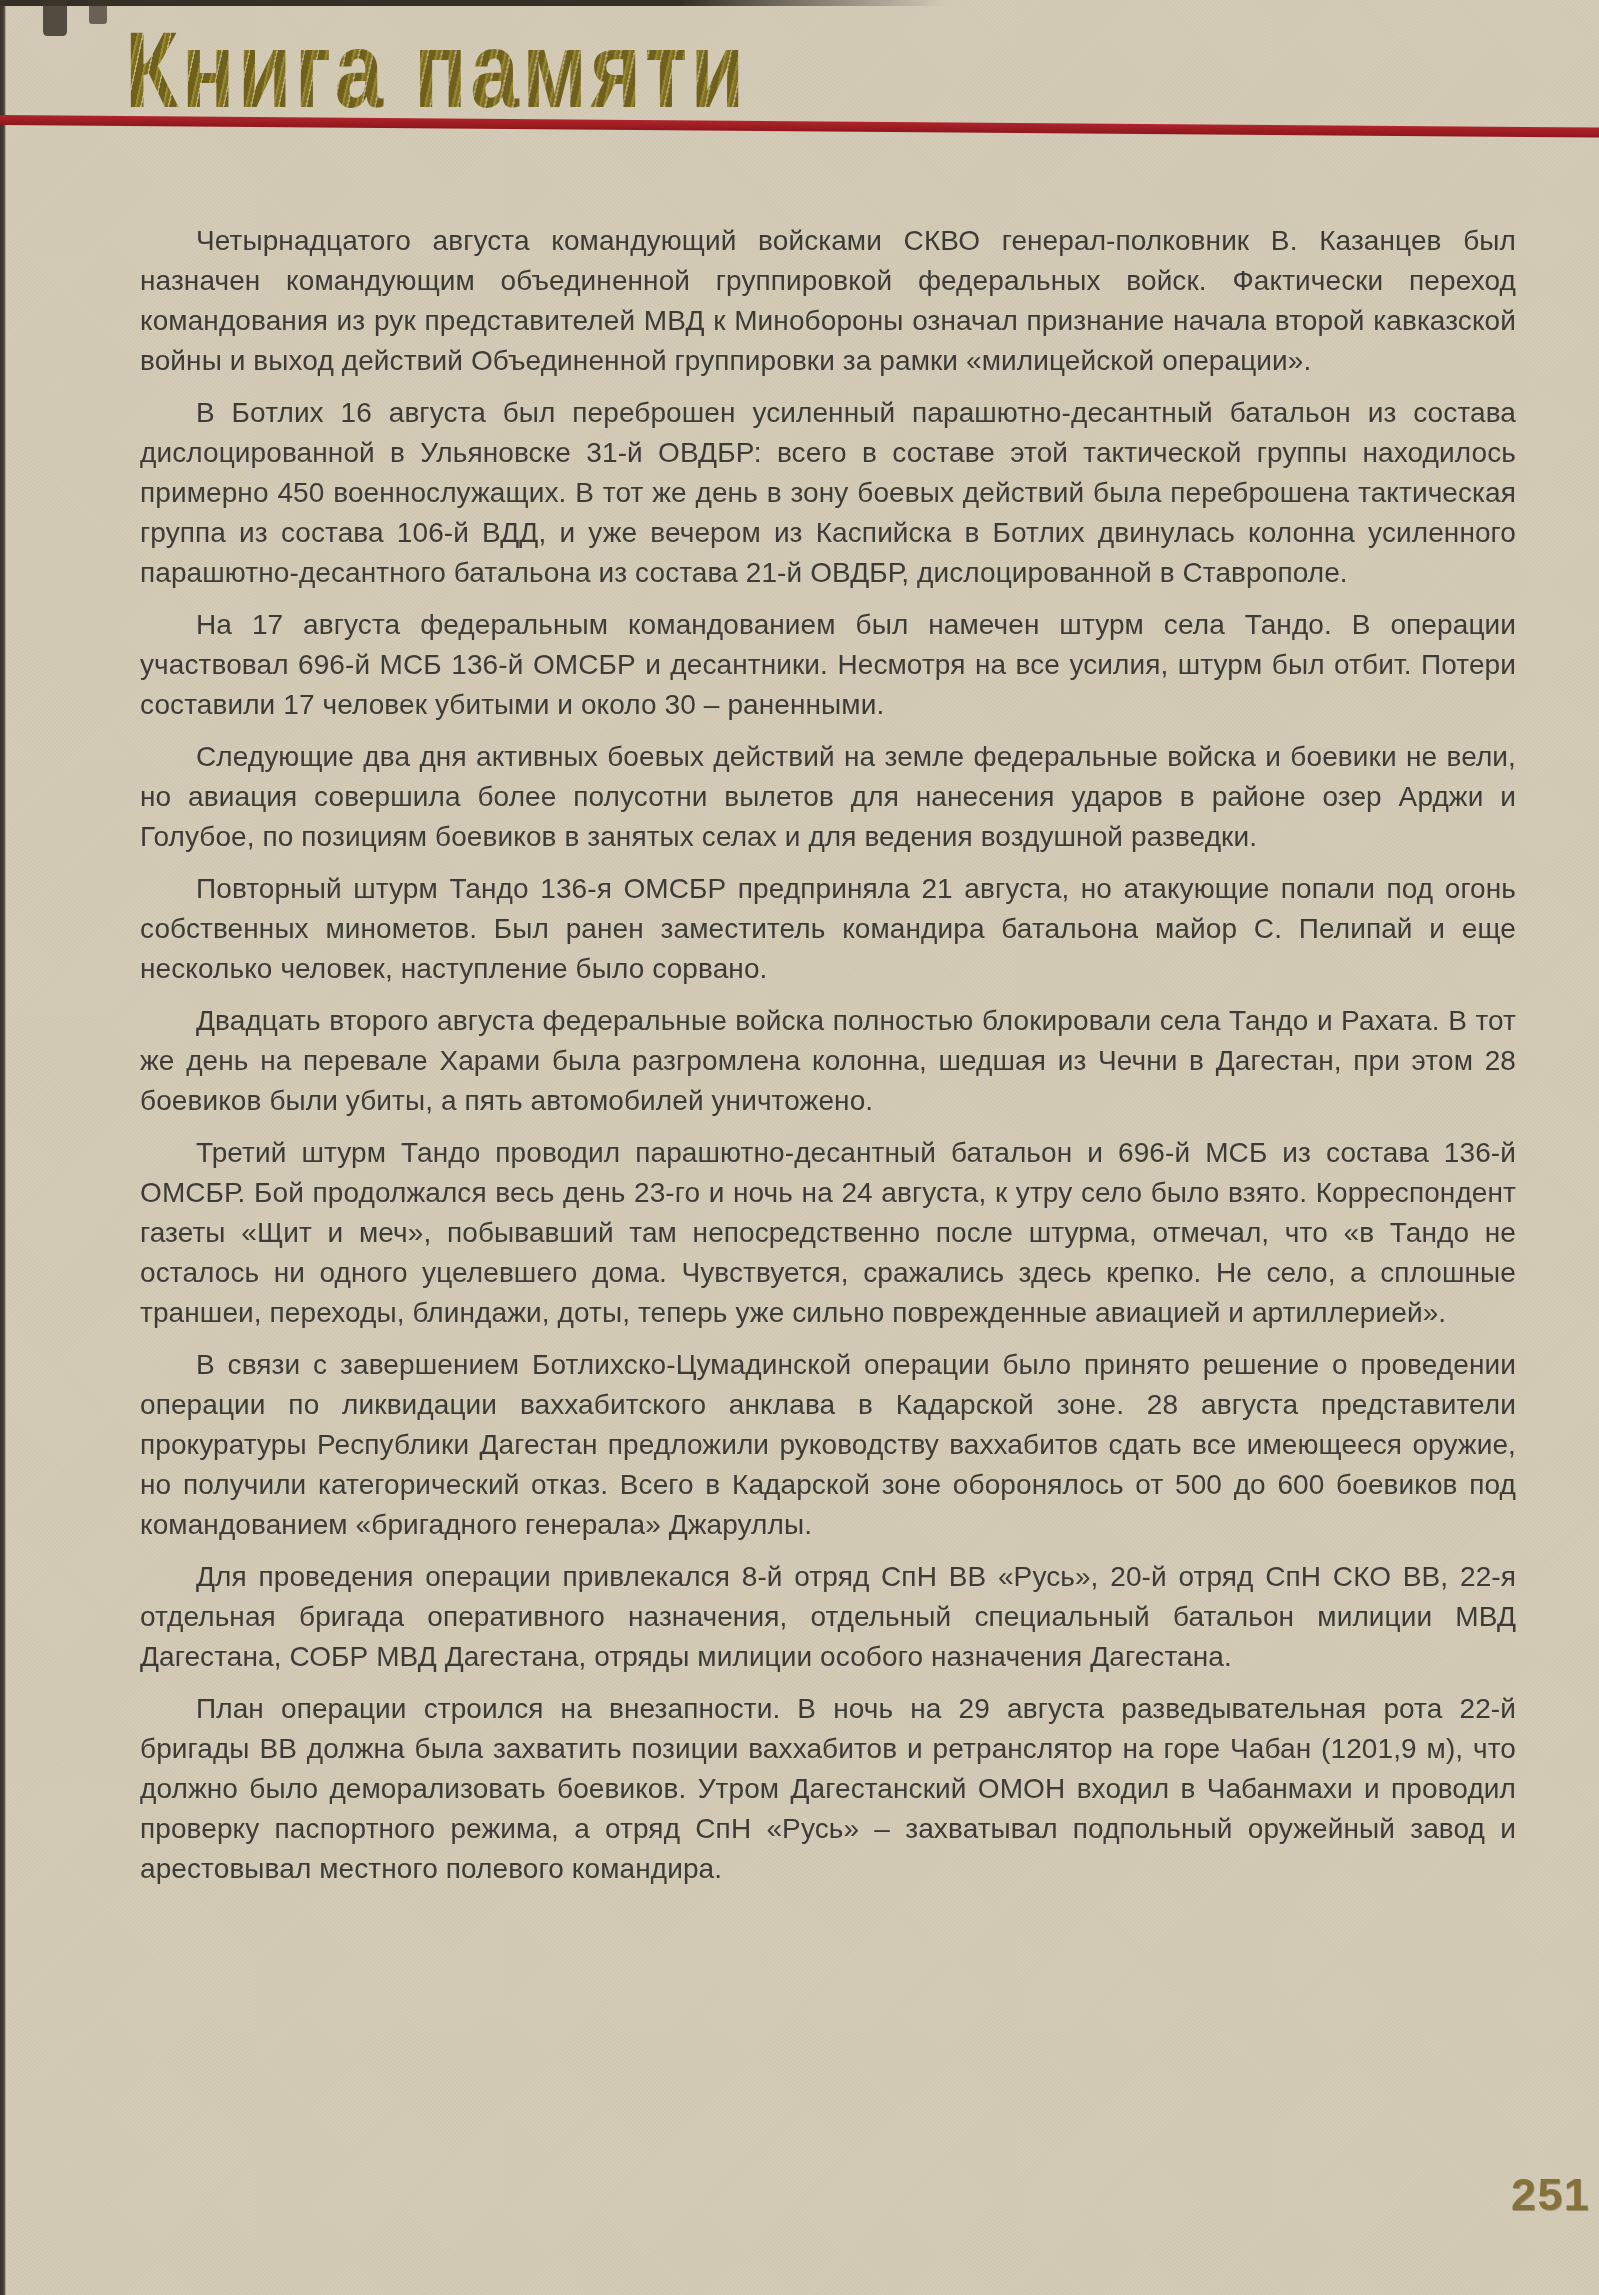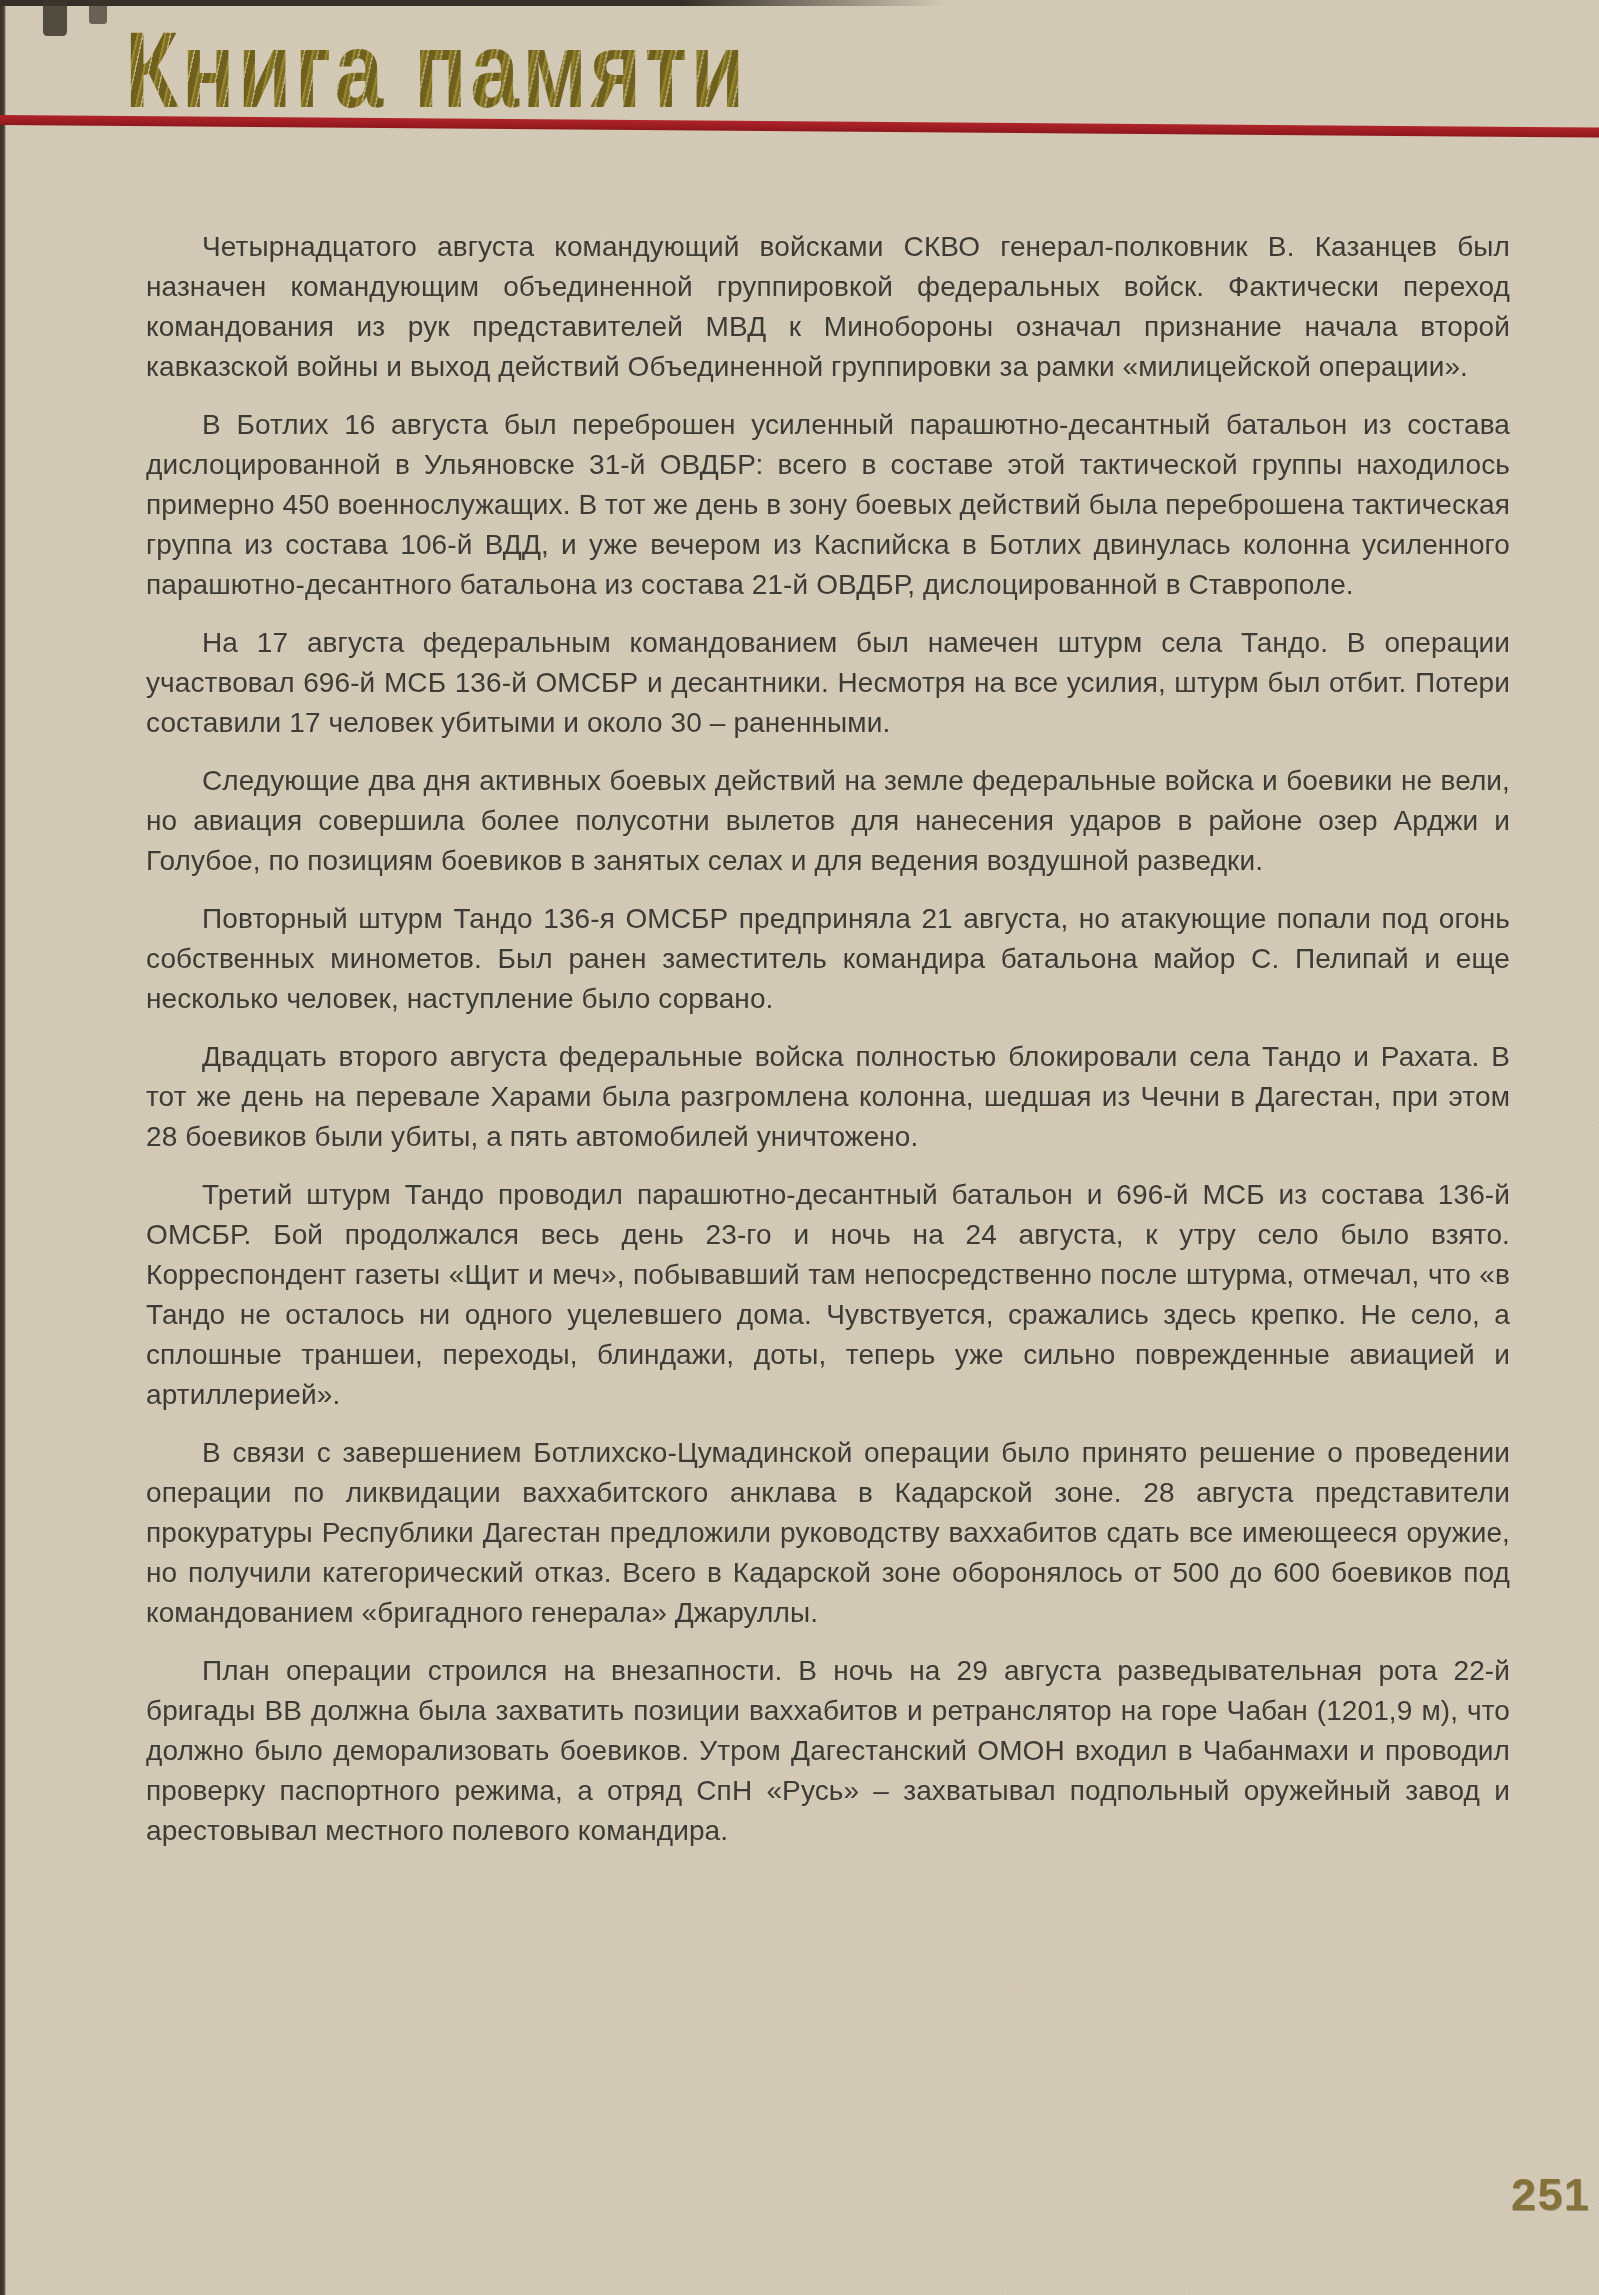--- a/index.html
+++ b/index.html
@@ -64,21 +64,21 @@
   .body-text{
     position:absolute;left:128px;top:209px;width:1400px;
     color:#3d3b36;
     font-size:28px;
     line-height:40px;
     text-align:justify;
     letter-spacing:0.1px;
     hyphens:auto;
   }
   .body-text p{
-    margin:18px;
+    margin:12px;
     text-indent:56px;
   }
 
   
   .page-number{
     position:absolute;left:1511px;top:2169px;width:70px;
     font-size:45px;font-weight:bold;
     color:#85713a;
     letter-spacing:1.4px;
     text-shadow:0.7px 0.7px 0 rgba(85,70,35,.4);
@@ -102,19 +102,20 @@
 
   <main class="body-text">
     <p>Четырнадцатого августа командующий войсками СКВО генерал-полковник В. Казанцев был назначен командующим объединенной группировкой федеральных войск. Фактически переход командования из рук представителей МВД к Минобороны означал признание начала второй кавказской войны и выход действий Объединенной группировки за рамки «милицейской операции».</p>
     <p>В Ботлих 16 августа был переброшен усиленный парашютно-десантный батальон из состава дислоцированной в Ульяновске 31-й ОВДБР: всего в составе этой тактической группы находилось примерно 450 военнослужащих. В тот же день в зону боевых действий была переброшена тактическая группа из состава 106-й ВДД, и уже вечером из Каспийска в Ботлих двинулась колонна усиленного парашютно-десантного батальона из состава 21-й ОВДБР, дислоцированной в Ставрополе.</p>
     <p>На 17 августа федеральным командованием был намечен штурм села Тандо. В операции участвовал 696-й МСБ 136-й ОМСБР и десантники. Несмотря на все усилия, штурм был отбит. Потери составили 17 человек убитыми и около 30 – раненными.</p>
     <p>Следующие два дня активных боевых действий на земле федеральные войска и боевики не вели, но авиация совершила более полусотни вылетов для нанесения ударов в районе озер Арджи и Голубое, по позициям боевиков в занятых селах и для ведения воздушной разведки.</p>
     <p>Повторный штурм Тандо 136-я ОМСБР предприняла 21 августа, но атакующие попали под огонь собственных минометов. Был ранен заместитель командира батальона майор С. Пелипай и еще несколько человек, наступление было сорвано.</p>
     <p>Двадцать второго августа федеральные войска полностью блокировали села Тандо и Рахата. В тот же день на перевале Харами была разгромлена колонна, шедшая из Чечни в Дагестан, при этом 28 боевиков были убиты, а пять автомобилей уничтожено.</p>
     <p>Третий штурм Тандо проводил парашютно-десантный батальон и 696-й МСБ из состава 136-й ОМСБР. Бой продолжался весь день 23-го и ночь на 24 августа, к утру село было взято. Корреспондент газеты «Щит и меч», побывавший там непосредственно после штурма, отмечал, что «в Тандо не осталось ни одного уцелевшего дома. Чувствуется, сражались здесь крепко. Не село, а сплошные траншеи, переходы, блиндажи, доты, теперь уже сильно поврежденные авиацией и артиллерией».</p>
     <p>В связи с завершением Ботлихско-Цумадинской операции было принято решение о проведении операции по ликвидации ваххабитского анклава в Кадарской зоне. 28 августа представители прокуратуры Республики Дагестан предложили руководству ваххабитов сдать все имеющееся оружие, но получили категорический отказ. Всего в Кадарской зоне оборонялось от 500 до 600 боевиков под командованием «бригадного генерала» Джаруллы.</p>
+    <p>Для проведения операции привлекался 8-й отряд СпН ВВ «Русь», 20-й отряд СпН СКО ВВ, 22-я отдельная бригада оперативного назначения, отдельный специальный батальон милиции МВД Дагестана, СОБР МВД Дагестана, отряды милиции особого назначения Дагестана.</p>
     <p>План операции строился на внезапности. В ночь на 29 августа разведывательная рота 22-й бригады ВВ должна была захватить позиции ваххабитов и ретранслятор на горе Чабан (1201,9 м), что должно было деморализовать боевиков. Утром Дагестанский ОМОН входил в Чабанмахи и проводил проверку паспортного режима, а отряд СпН «Русь» – захватывал подпольный оружейный завод и арестовывал местного полевого командира.</p>
   </main>
 
   <div class="page-number">251</div>
 
 </div>
 
 
 </body></html>

